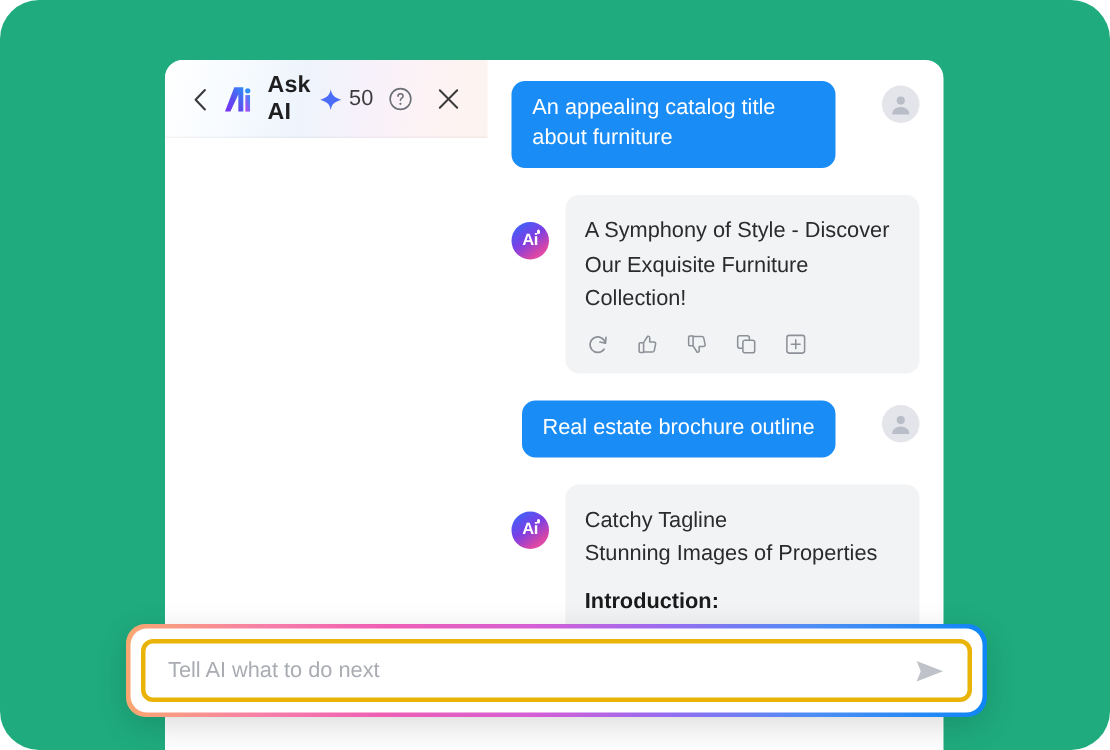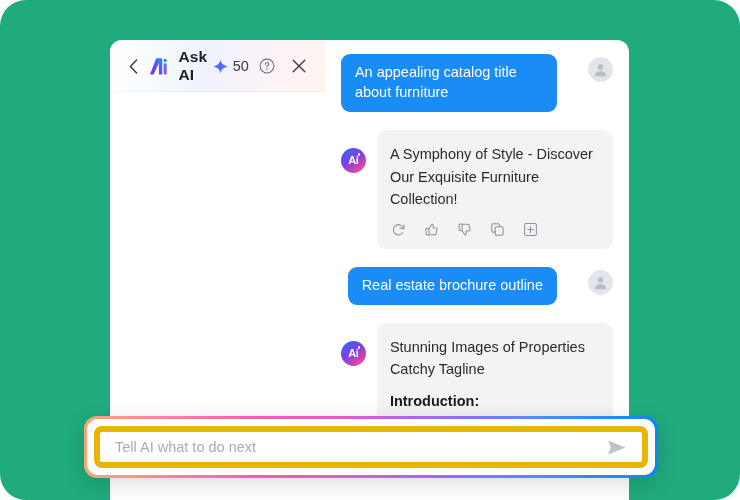--- a/index.html
+++ b/index.html
@@ -229,21 +229,21 @@
     width: 100%; height: 100%;
     background: #ffffff;
     border-radius: 11px;
     padding: 7px;
     display: flex;
     align-items: center;
   }
   #input-field {
     flex: 1 1 auto;
     height: 100%;
-    border: 6px solid #eab308;
+    border: 3px solid #eab308;
     border-radius: 8px;
     display: flex;
     align-items: center;
     padding: 0 12px 0 15px;
     background: #fff;
   }
   #input-field input {
     flex: 1 1 auto;
     border: none;
     outline: none;
@@ -386,22 +386,22 @@
           </svg>
         </div>
       </div>
 
       <div class="row ai">
         <div class="avatar-ai">
           <span class="ai-mark">Ai</span>
           <span class="ai-dot"></span>
         </div>
         <div class="bubble-ai">
+          <div class="ai-line">Catchy Tagline</div>
           <div class="ai-line">Stunning Images of Properties</div>
-          <div class="ai-line">Catchy Tagline</div>
           <div class="ai-line strong spaced">Introduction:</div>
           <div class="ai-line">
             <span>Welcome Message</span>
             <span class="typing">
               <i></i>
               <i></i>
               <i></i>
             </span>
           </div>
         </div>

